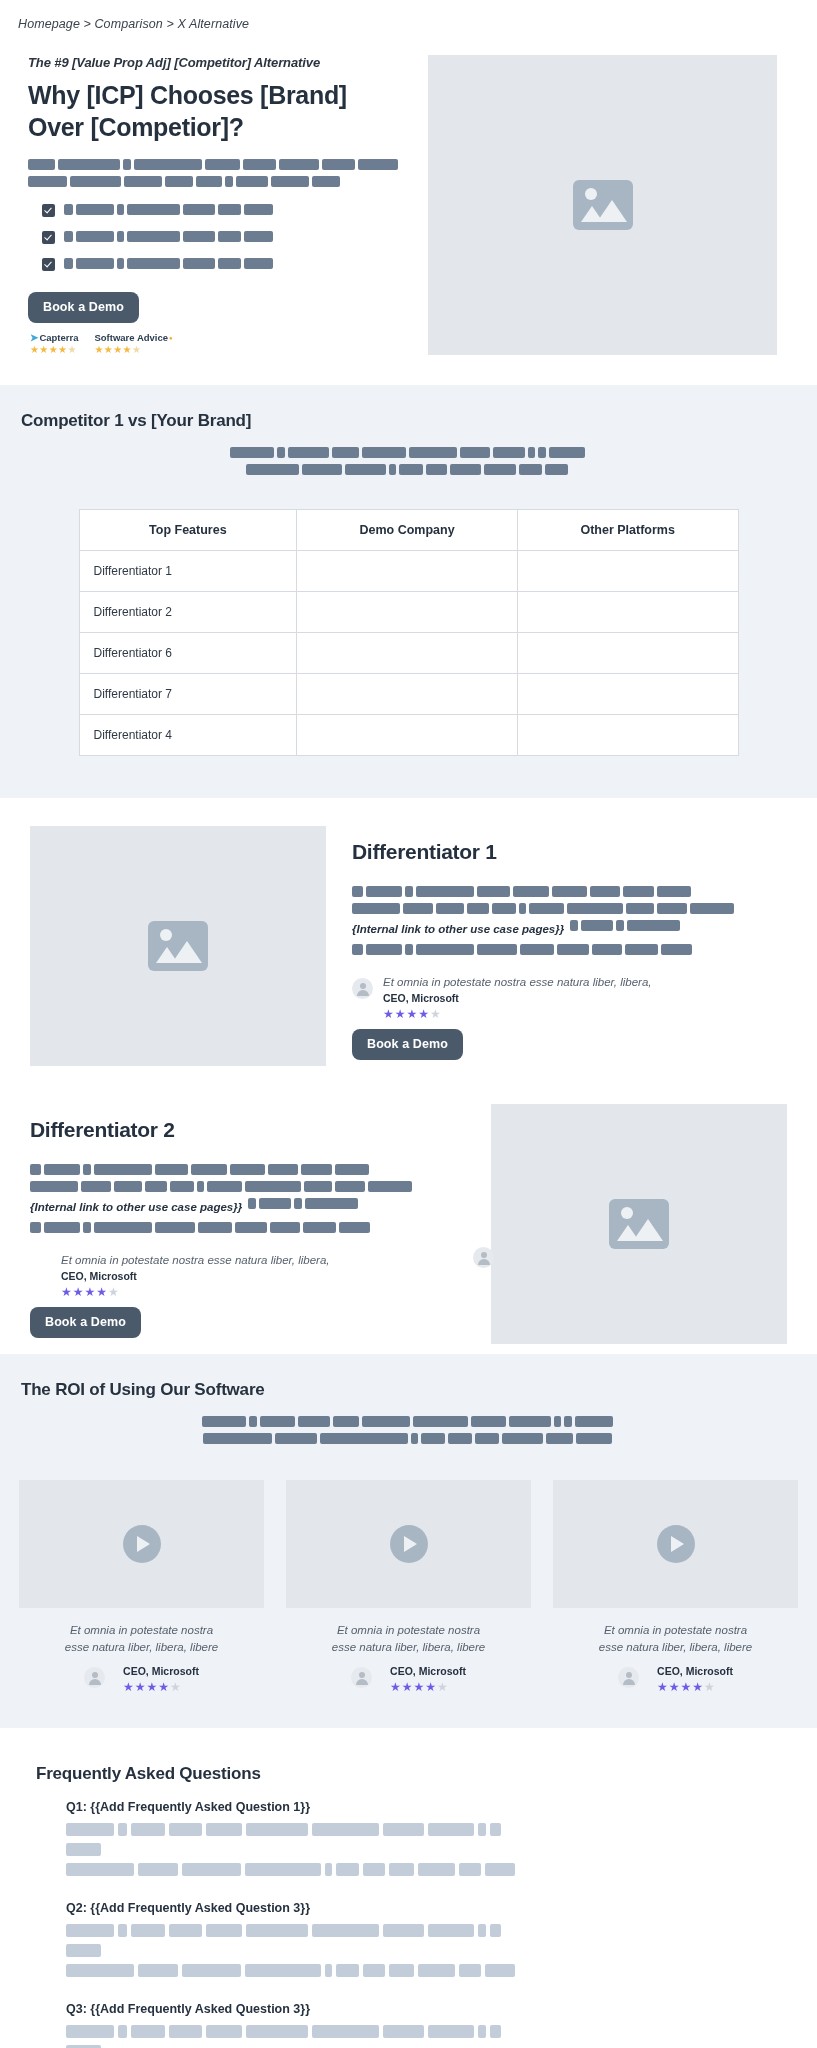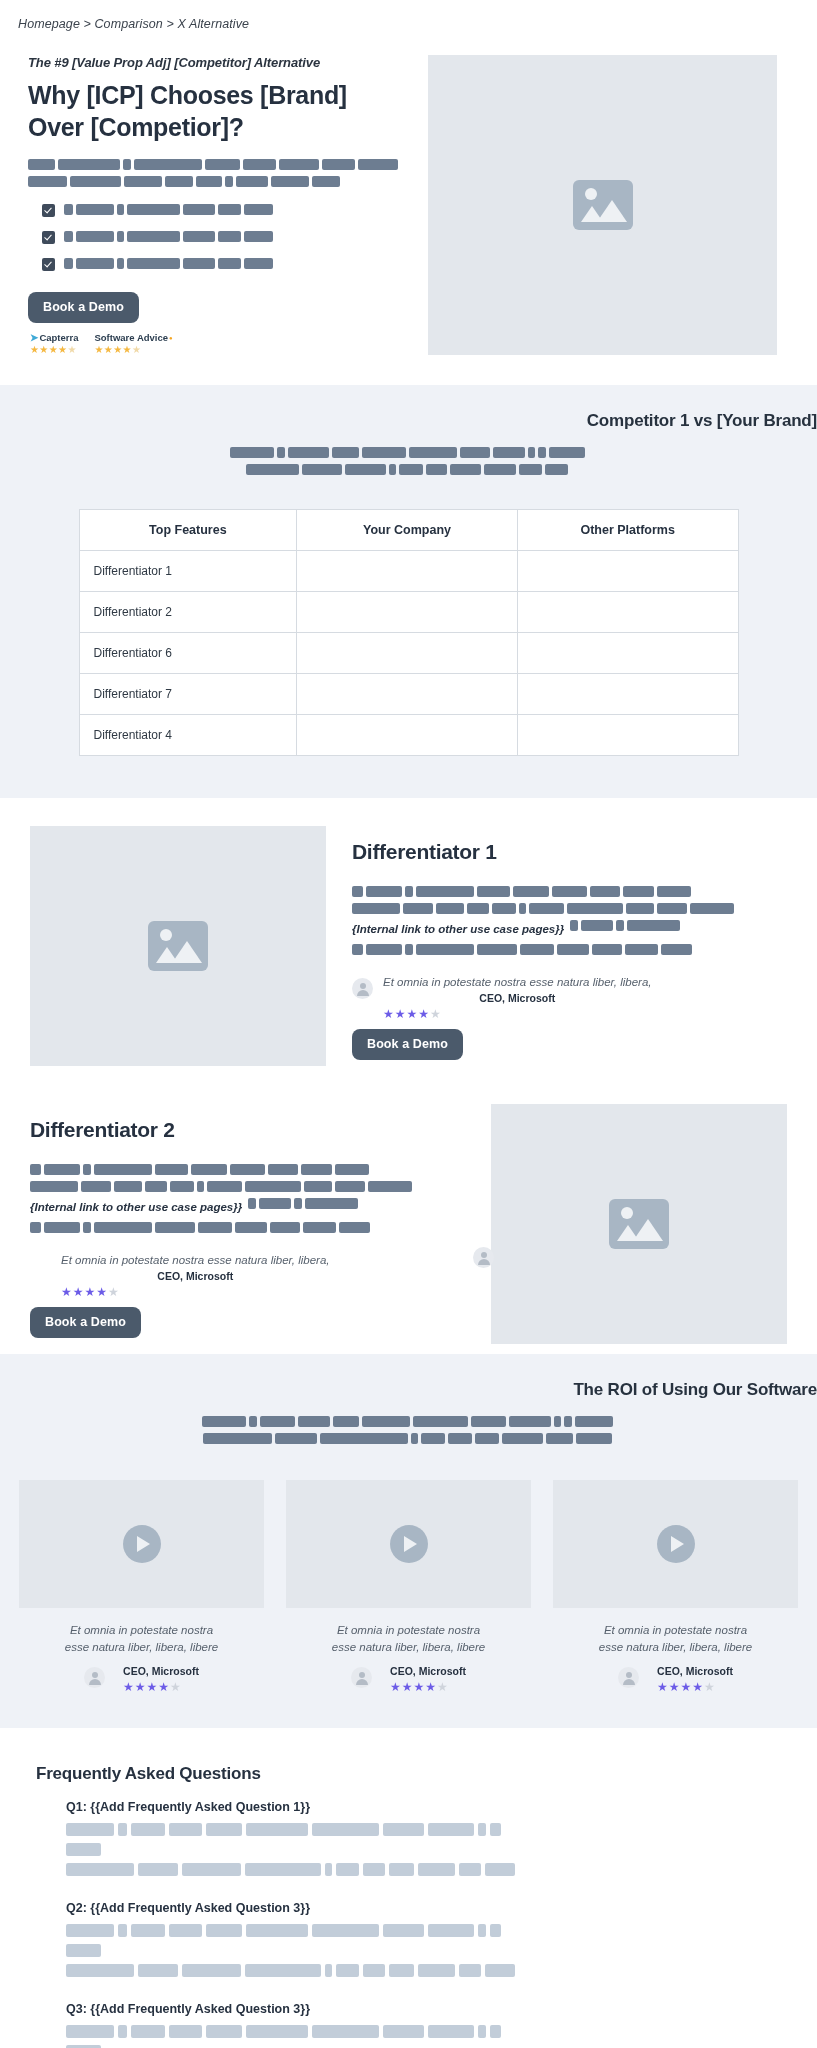--- a/index.html
+++ b/index.html
@@ -96,21 +96,21 @@
     display: flex; align-items: center; justify-content: center;
   }
 
   
   .img-ph { background:#a8b6c4; border-radius: 6px; display:flex; align-items:center; justify-content:center; position: relative; }
   .img-ph .sun { position:absolute; background:#eef1f4; border-radius:50%; }
   .img-ph .mt1, .img-ph .mt2 { position:absolute; width:0; height:0; border-style:solid; border-color: transparent transparent #eef1f4 transparent; }
 
   
   .sec-alt { background: #eff2f7; padding: 26px 0 42px; }
-  .sec-title { text-align: right; font-size: 17px; font-weight: bold; color: #27323f; letter-spacing: -.2px; margin-left: 21px; }
+  .sec-title { text-align: left; font-size: 17px; font-weight: bold; color: #27323f; letter-spacing: -.2px; margin-left: 21px; }
   .sec-sub { text-align: center; margin: 16px auto 0; max-width: 470px; line-height: 0; }
 
   table.cmp {
     width: 660px;
     margin: 28px auto 0;
     border-collapse: collapse;
     background: #fff;
     border: 1px solid #d6dbe1;
   }
   table.cmp th {
@@ -139,21 +139,21 @@
 
   .quote { display: flex; align-items: flex-start; margin-top: 14px; }
   .avatar {
     width: 21px; height: 21px; border-radius: 50%;
     background: #e6e9ee; flex: 0 0 21px; margin-right: 10px;
     position: relative; margin-top: 3px;
   }
   .avatar:before { content:""; position:absolute; left:7.5px; top:4.5px; width:6px; height:6px; border-radius:50%; background:#b4bcc6; }
   .avatar:after { content:""; position:absolute; left:4.5px; top:12px; width:12px; height:6px; border-radius:6px 6px 0 0; background:#b4bcc6; }
   .quote-text { font-size: 11.5px; font-style: italic; color: #57616d; line-height: 1.35; }
-  .quote-role { font-size: 10.5px; font-weight: bold; color: #263140; font-style: normal; margin-top: 1px; text-align: center; }
+  .quote-role { font-size: 10.5px; font-weight: bold; color: #263140; font-style: normal; margin-top: 1px; }
   .stars-purple { color: #6c5ce7; font-size: 12px; letter-spacing: 1px; margin-top: 3px; }
   .stars-purple .dim { color: #cfd4dc; }
 
   
   .roi { background: #eff2f7; padding: 26px 0 34px; }
   .roi-cards { display: flex; justify-content: center; gap: 22px; margin-top: 30px; padding: 0 10px; }
   .roi-card { width: 245px; }
   .video-ph {
     width: 100%; height: 128px; background: #e3e7ec;
     display: flex; align-items: center; justify-content: center;
@@ -252,21 +252,21 @@
 
   <div class="sec-sub">
     <i class="sk" style="width:44px"></i><i class="sk" style="width:8px"></i><i class="sk" style="width:41px"></i><i class="sk" style="width:27px"></i><i class="sk" style="width:44px"></i><i class="sk" style="width:48px"></i><i class="sk" style="width:30px"></i><i class="sk" style="width:32px"></i><i class="sk" style="width:7px"></i><i class="sk" style="width:8px"></i><i class="sk" style="width:36px"></i><br>
     <i class="sk" style="width:53px"></i><i class="sk" style="width:40px"></i><i class="sk" style="width:41px"></i><i class="sk" style="width:7px"></i><i class="sk" style="width:24px"></i><i class="sk" style="width:21px"></i><i class="sk" style="width:31px"></i><i class="sk" style="width:32px"></i><i class="sk" style="width:23px"></i><i class="sk" style="width:23px"></i>
   </div>
 
   <table class="cmp">
     <thead>
       <tr>
         <th>Top Features</th>
-        <th>Your Company</th>
+        <th>Demo Company</th>
         <th>Other Platforms</th>
       </tr>
     </thead>
     <tbody>
       <tr>
         <td class="feat">Differentiator 1</td>
         <td class="blank"></td>
         <td class="blank"></td>
       </tr>
       <tr>

